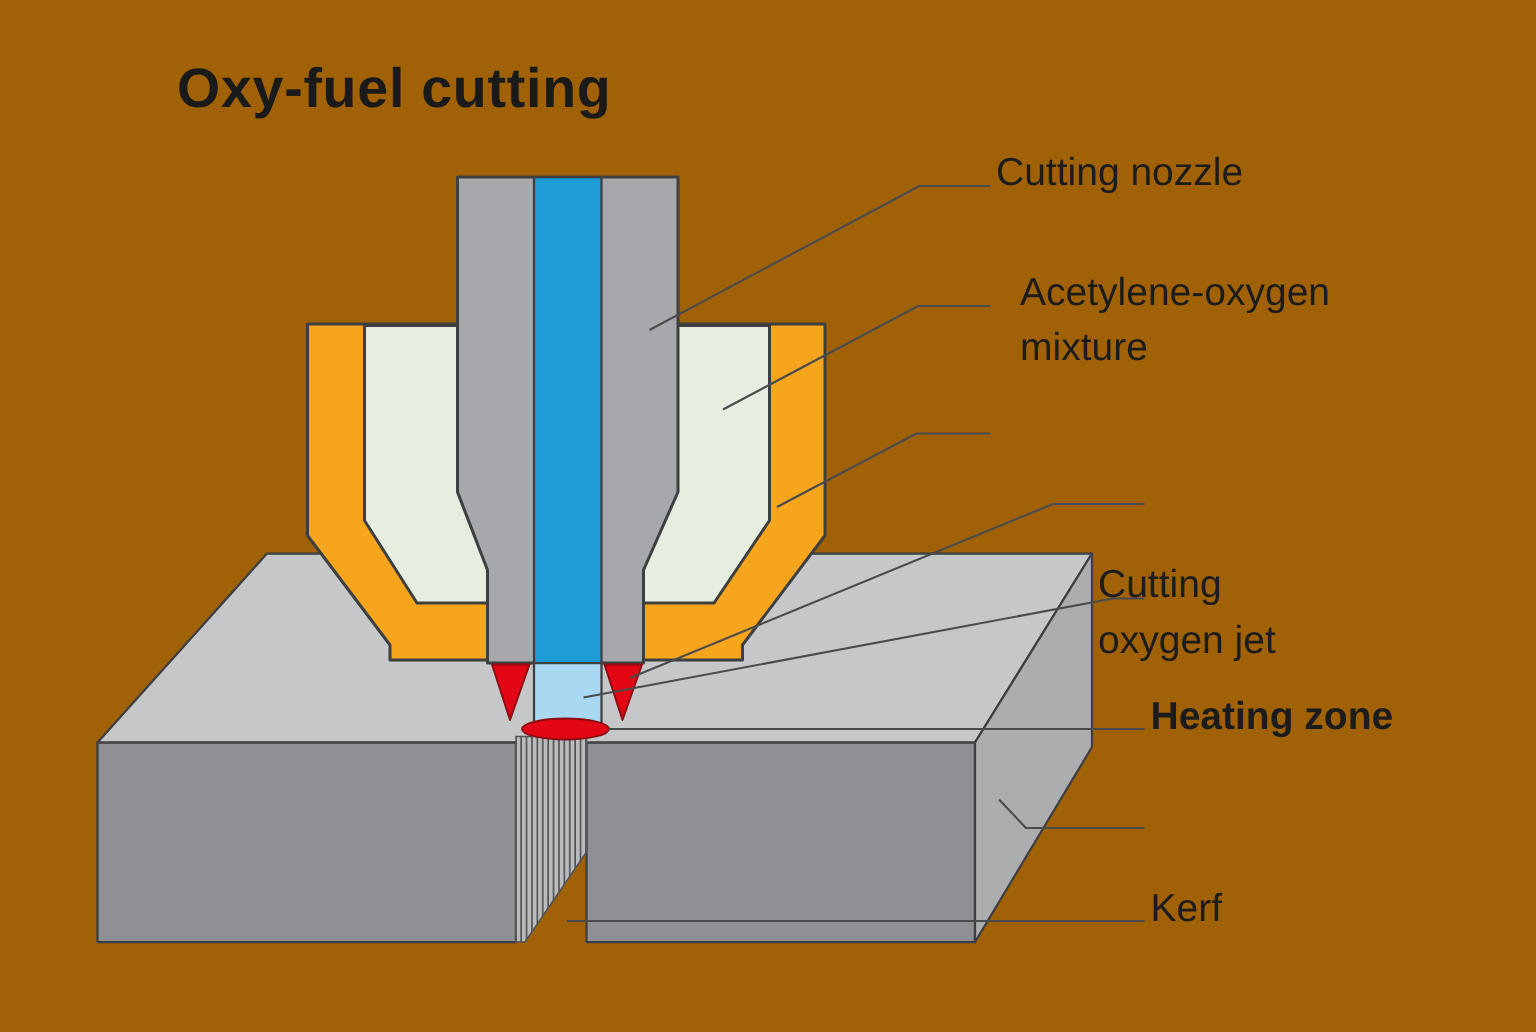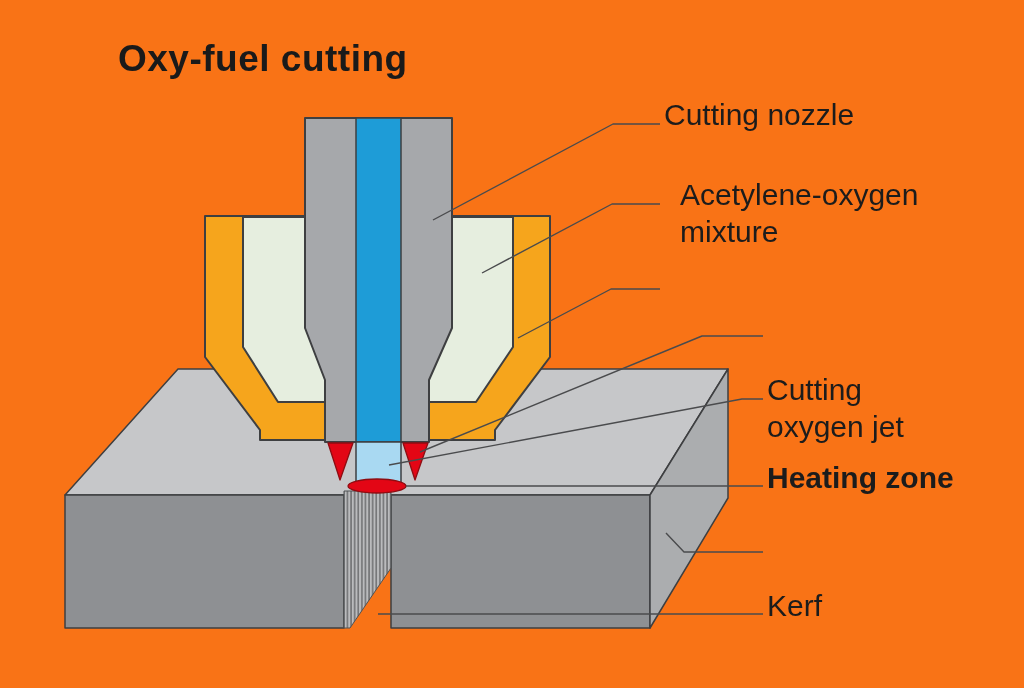--- a/index.html
+++ b/index.html
@@ -1,27 +1,27 @@
 <!DOCTYPE html>
 <html><head>
 <meta charset="utf-8">
 <style>
   html,body{margin:0;padding:0;background:#ffffff;}
-  #stage{position:relative;width:1024px;height:688px;background:#f97316;overflow:hidden;
+  #stage{position:relative;width:1024px;height:688px;background:#a16207;overflow:hidden;
          font-family:"Liberation Sans", sans-serif;}
   #diagram-svg{position:absolute;left:0;top:0;}
   .title{position:absolute;left:118px;top:38px;font-size:37px;font-weight:bold;
          color:#1a1a1a;letter-spacing:0.5px;white-space:pre;}
-  .label{position:absolute;font-size:30px;line-height:37px;color:#1c1c1c;
+  .label{position:absolute;font-size:26px;line-height:37px;color:#1c1c1c;
          white-space:pre-line;}
   .lbl-cutting-nozzle{left:664px;top:96px;}
   .lbl-mixture{left:680px;top:176px;}
   .lbl-heating-nozzle{left:664px;top:263px;}
   .lbl-heating-flame{left:767px;top:309px;}
-  .lbl-oxygen-jet{left:767px;top:371px;}
+  .lbl-oxygen-jet{left:732px;top:371px;}
   .lbl-heating-zone{left:767px;top:459px;font-weight:bold;}
   .lbl-workpiece{left:767px;top:524px;}
   .lbl-kerf{left:767px;top:587px;}
   .ol{stroke:#3e3f41;stroke-width:2;stroke-linejoin:round;}
   .ol-thin{stroke:#3e3f41;stroke-width:1.5;stroke-linejoin:round;}
   .red-ol{stroke:#8e0d12;stroke-width:1.3;stroke-linejoin:round;}
   .leader{fill:none;stroke:#4a4b4d;stroke-width:1.4;stroke-linejoin:round;}
 </style>
 </head>
 <body>

